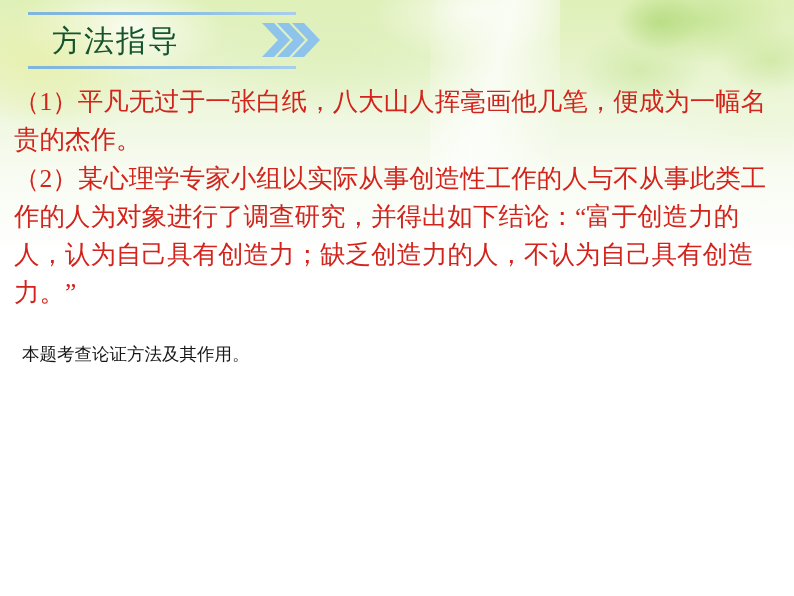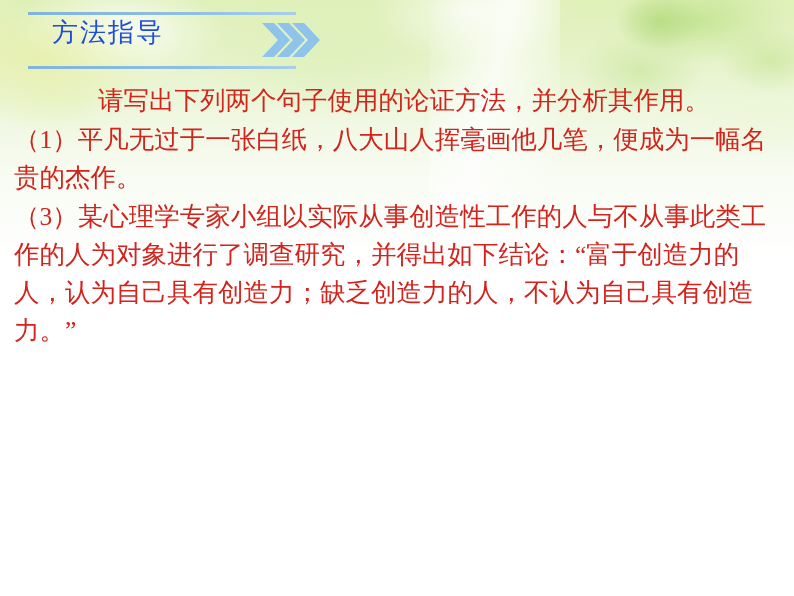--- a/index.html
+++ b/index.html
@@ -88,25 +88,25 @@
     width: 268px;
     height: 3px;
     background: linear-gradient(to right, #7fb4dc 0%, #8dbfe2 60%, #a8cfea 100%);
   }
   .rule-top { top: 12px; }
   .rule-bottom { top: 66px; }
 
   .title {
     position: absolute;
     left: 52px;
-    top: 12px;
-    font-family: "Liberation Serif", "DejaVu Serif", serif;
-    font-size: 26px;
+    top: 20px;
+    font-family: "Liberation Serif", "DejaVu Serif", serif;
+    font-size: 30px;
     line-height: 42px;
-    color: #1d4ed8;
+    color: #14532d;
     letter-spacing: 2px;
     white-space: nowrap;
   }
 
   .chevrons {
     position: absolute;
     left: 262px;
     top: 22px;
     width: 58px;
     height: 36px;
@@ -184,22 +184,22 @@
         <polygon points="0,1 12,1 28,18 12,35 0,35 16,18" fill="#8ec3ec"></polygon>
         <polygon points="15,1 27,1 43,18 27,35 15,35 31,18" fill="#8ec3ec"></polygon>
         <polygon points="30,1 42,1 58,18 42,35 30,35 46,18" fill="#8ec3ec"></polygon>
       </svg>
     </div>
   </div>
 
   <div class="content">
 
     <div class="red-block">
-      <div class="red-lead">请写出下列两个句子使用的论证方法，并分析其作用。</div>
       <div class="red-item">（1）平凡无过于一张白纸，八大山人挥毫画他几笔，便成为一幅名贵的杰作。</div>
-      <div class="red-item">（3）某心理学专家小组以实际从事创造性工作的人与不从事此类工作的人为对象进行了调查研究，并得出如下结论：“富于创造力的人，认为自己具有创造力；缺乏创造力的人，不认为自己具有创造力。”</div>
+      <div class="red-item">（2）某心理学专家小组以实际从事创造性工作的人与不从事此类工作的人为对象进行了调查研究，并得出如下结论：“富于创造力的人，认为自己具有创造力；缺乏创造力的人，不认为自己具有创造力。”</div>
     </div>
 
     <div class="black-block">
+      <div class="black-lead">本题考查论证方法及其作用。</div>
     </div>
 
   </div>
 </div>
 
 </body></html>

